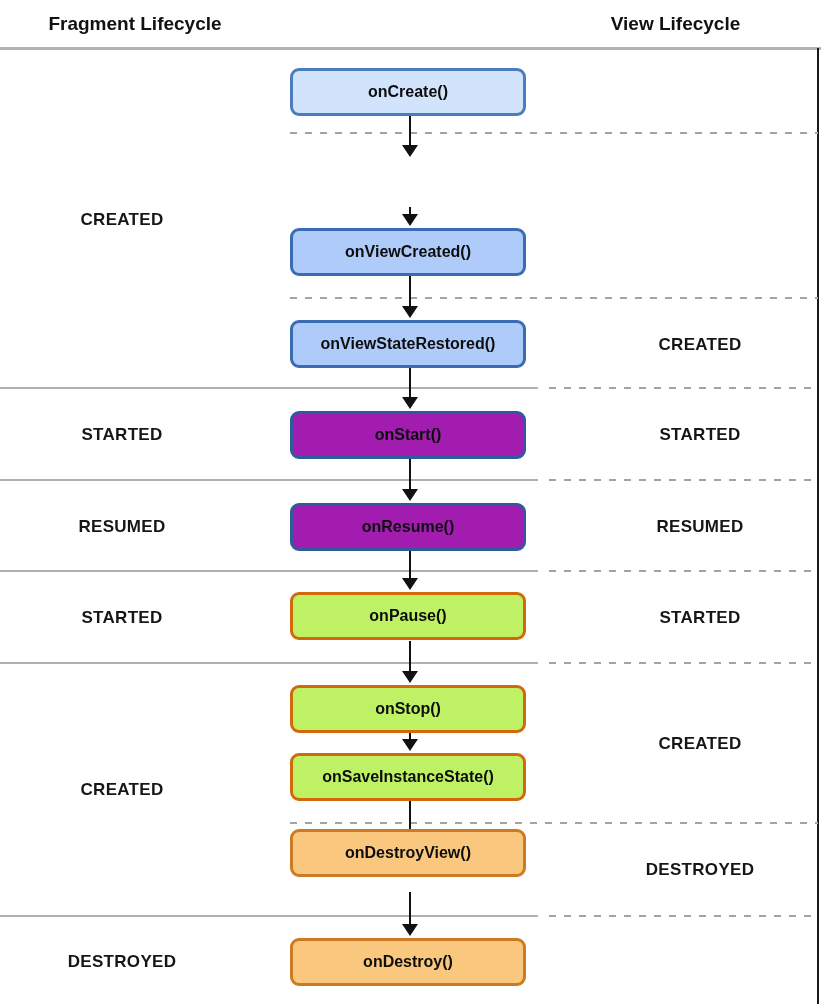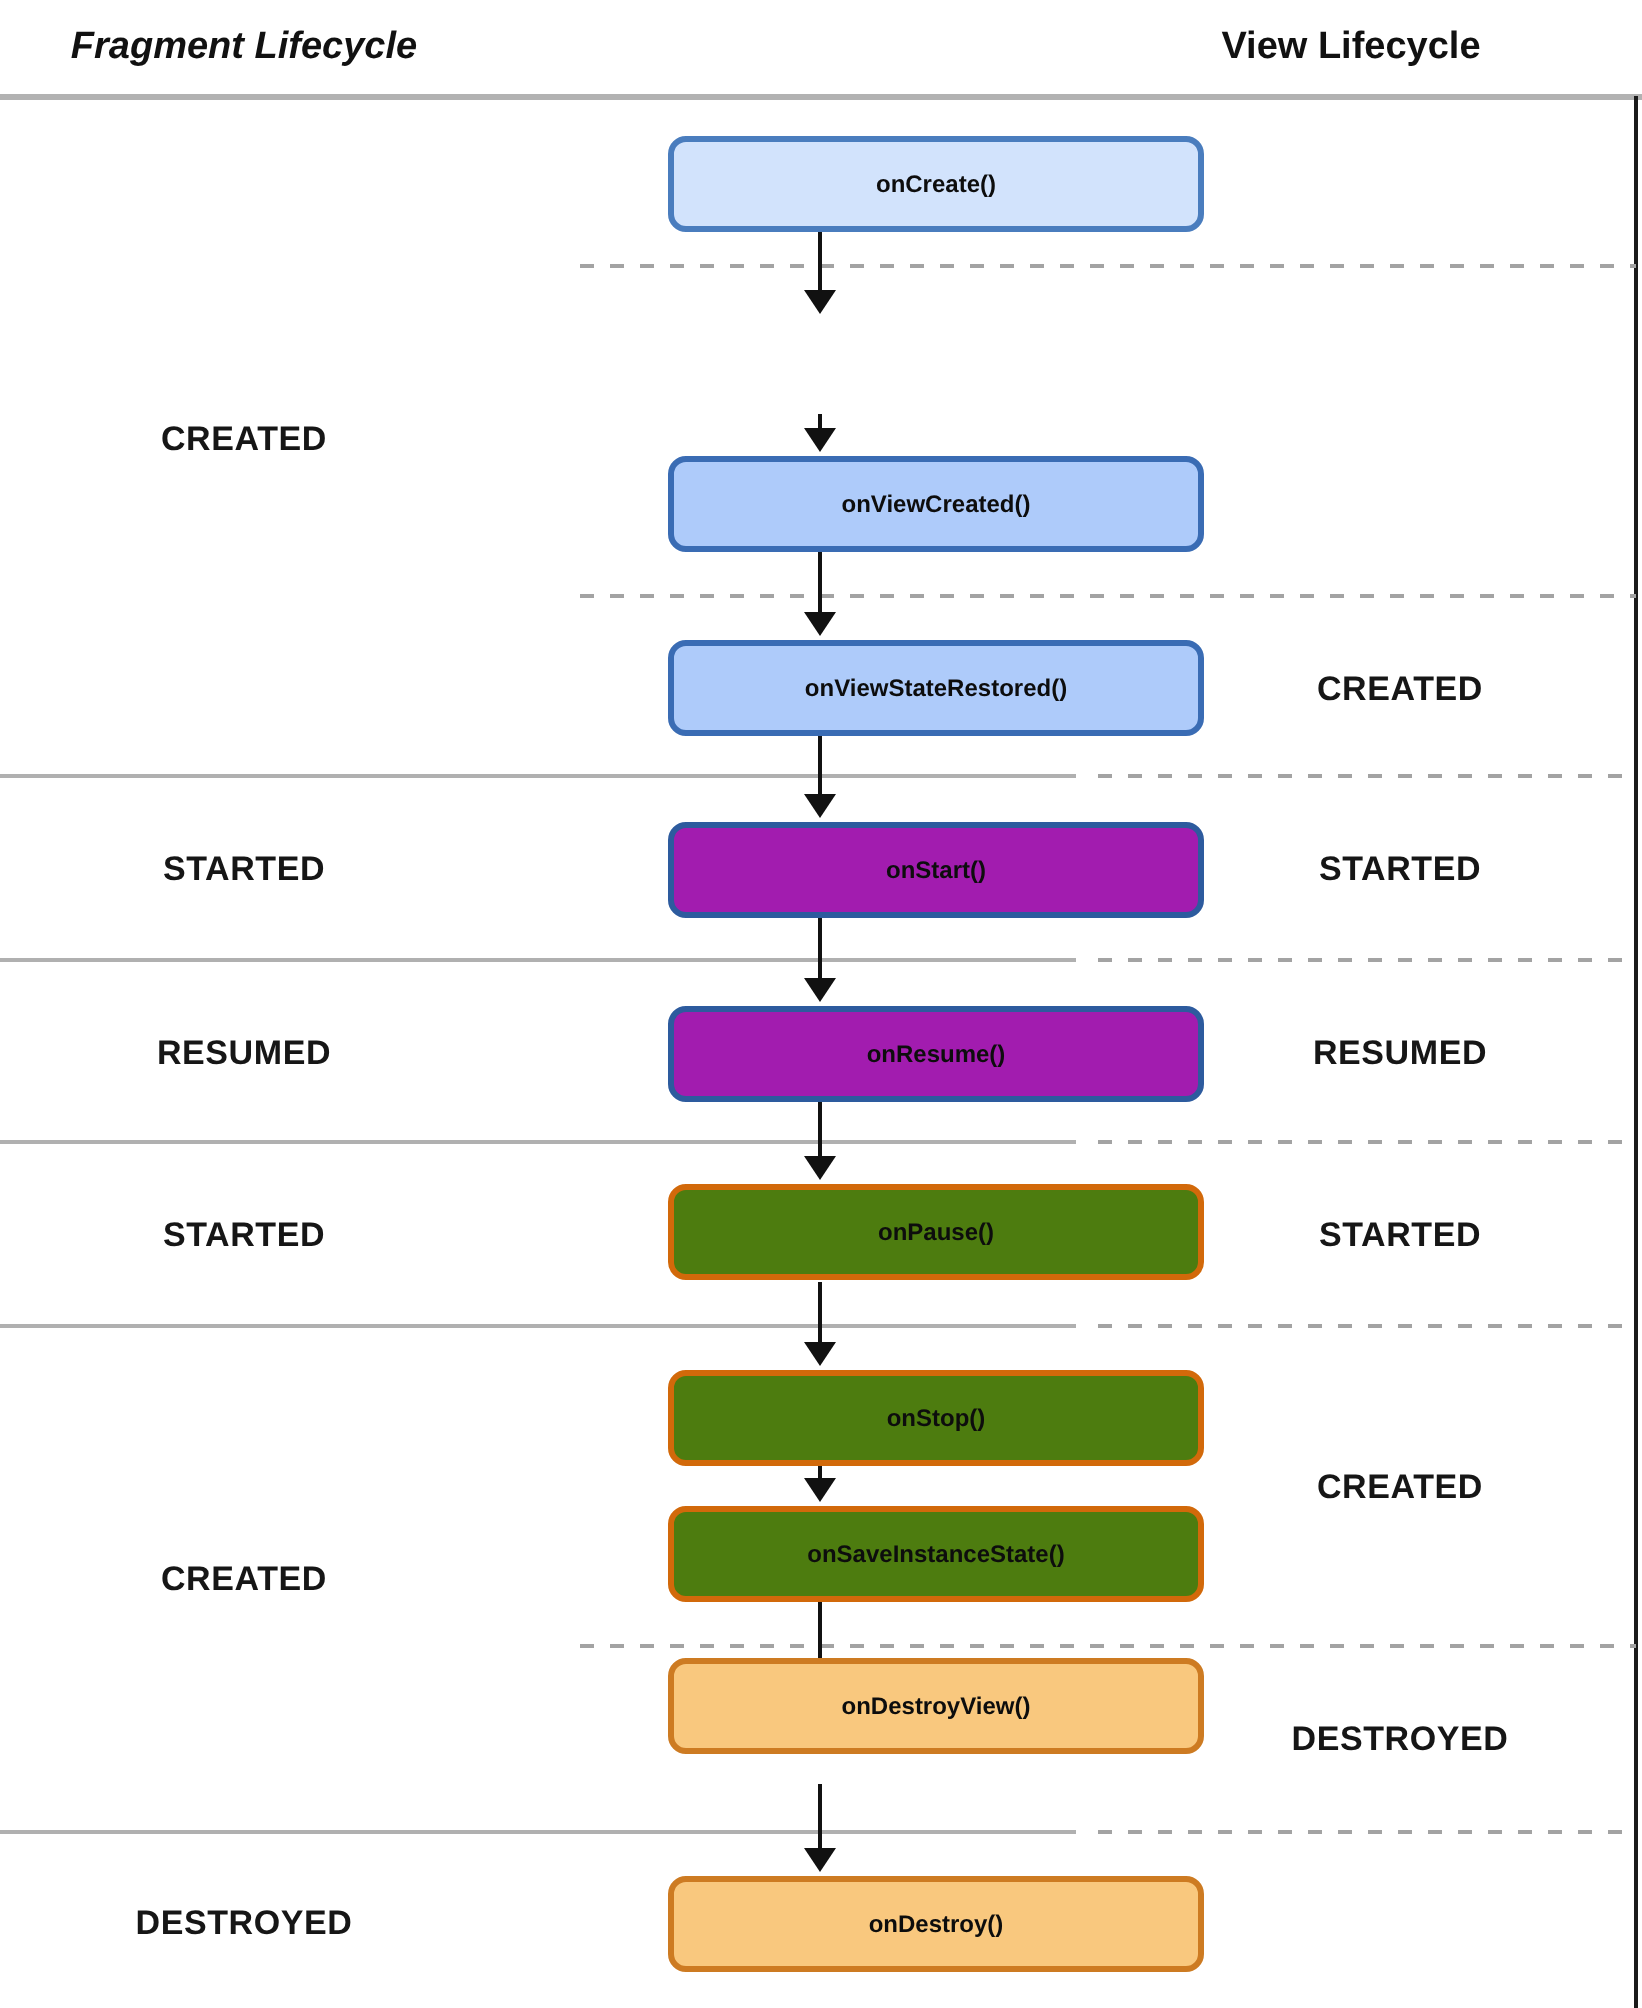--- a/index.html
+++ b/index.html
@@ -8,50 +8,50 @@
     width:821px;height:1004px;
     background:#ffffff;
     font-family:"Liberation Sans", sans-serif;
     color:#1b1b1b;
     overflow:hidden;
   }
   .hdr{
     position:absolute;top:12px;height:24px;line-height:24px;
     font-size:19px;font-weight:bold;text-align:center;color:#111;
   }
-  .hdr-left{left:0;width:244px;font-style:italic;}
+  .hdr-left{left:13px;width:244px;}
   .hdr-center{left:285px;width:250px;}
   .hdr-right{left:554px;width:243px;}
 
   .state-label{
     position:absolute;height:22px;line-height:22px;
     font-size:17px;font-weight:bold;text-align:center;color:#161616;
     letter-spacing:0.3px;
   }
   .col-left{left:0;width:244px;}
   .col-right{left:580px;width:240px;}
 
   .rule-solid{position:absolute;height:2px;background:#b0b0b0;}
   .rule-header{position:absolute;left:0;top:47px;width:821px;height:3px;background:#b2b2b2;}
   .rule-dashed{
     position:absolute;height:2px;
     background:repeating-linear-gradient(to right,#a3a3a3 0 7px,transparent 7px 15px);
   }
   .frame-right{position:absolute;left:817px;top:48px;width:2px;height:956px;background:#1a1a1a;}
 
   .cb{
-    position:absolute;left:290px;width:268px;height:48px;
+    position:absolute;left:290px;width:236px;height:48px;
     box-sizing:border-box;border-radius:9px;
-    font-size:12px;font-weight:bold;text-align:center;color:#0d0d0d;
-    display:flex;align-items:center;justify-content:center;margin-left:44px;
+    font-size:16px;font-weight:bold;text-align:center;color:#0d0d0d;
+    display:flex;align-items:center;justify-content:center;
   }
   .blue-light  {background:#d2e3fc;border:3px solid #4a7dbe;}
   .blue-mid    {background:#aecbfa;border:3px solid #3a6cb4;}
   .blue-strong {background:#a21caf;border:3px solid #2d5b9e;}
-  .orange-strong{background:#4d7c0f;border:3px solid #d2690a;}
+  .orange-strong{background:#bef264;border:3px solid #d2690a;}
   .orange-light {background:#f9c87e;border:3px solid #cd7b22;}
 
   .arrow{position:absolute;left:401px;width:18px;}
   .arrow .shaft{position:absolute;left:8px;top:0;bottom:10px;width:2px;background:#111;}
   .arrow .head{
     position:absolute;left:1px;bottom:0;width:0;height:0;
     border-left:8px solid transparent;border-right:8px solid transparent;
     border-top:12px solid #111;
   }
 </style>

